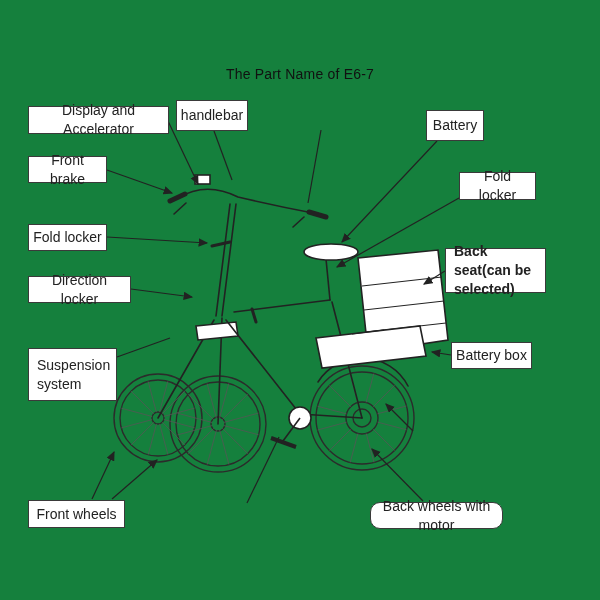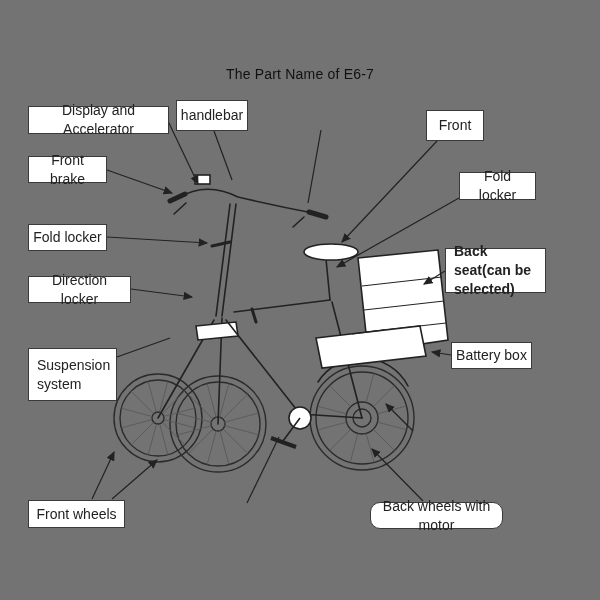--- a/index.html
+++ b/index.html
@@ -1,17 +1,17 @@
 <!DOCTYPE html>
 <html><head>
 <meta charset="utf-8">
 <style>
   html,body{margin:0;padding:0;background:#ffffff;}
   .canvas{
-    position:relative;width:600px;height:600px;background:#737373;overflow:hidden;
+    position:relative;width:600px;height:600px;background:#15803d;overflow:hidden;
     font-family:"Liberation Sans", sans-serif;color:#1a1a1a;
   }
   .title{
     position:absolute;left:0;top:66px;width:100%;text-align:center;
     font-size:14px;color:#111;letter-spacing:0.2px;
   }
   svg.diagram{position:absolute;left:0;top:0;width:600px;height:600px;}
   .lbl{
     position:absolute;border:1px solid #3a3a3a;background:#ffffff;
     font-size:14px;line-height:1.35;color:#222;
@@ -146,21 +146,21 @@
       <line x1="112" y1="499" x2="157" y2="460" marker-end="url(#ah)"></line>
       <line x1="247" y1="503" x2="279" y2="437"></line>
       <line x1="423" y1="501" x2="372" y2="449" marker-end="url(#ah)"></line>
     </g>
   </svg>
 
   <div class="title">The Part Name of E6-7</div>
 
   <div class="lbl" style="left:28px;  top:106px; width:141px; height:28px;">Display and Accelerator</div>
   <div class="lbl" style="left:176px; top:100px; width:72px;  height:31px;">handlebar</div>
-  <div class="lbl" style="left:426px; top:110px; width:58px;  height:31px;">Front</div>
+  <div class="lbl" style="left:426px; top:110px; width:58px;  height:31px;">Battery</div>
   <div class="lbl" style="left:28px;  top:156px; width:79px;  height:27px;">Front brake</div>
   <div class="lbl" style="left:459px; top:172px; width:77px;  height:28px;">Fold locker</div>
   <div class="lbl" style="left:28px;  top:224px; width:79px;  height:27px;">Fold locker</div>
   <div class="lbl" style="left:28px;  top:276px; width:103px; height:27px;">Direction locker</div>
   <div class="lbl left" style="left:445px; top:248px; width:101px; height:45px;font-weight:bold;">Back seat(can be selected)</div>
   <div class="lbl left" style="left:28px;  top:348px; width:89px;  height:53px;">Suspension system</div>
   <div class="lbl" style="left:451px; top:342px; width:81px;  height:27px;">Battery box</div>
   <div class="lbl" style="left:28px;  top:500px; width:97px;  height:28px;">Front wheels</div>
   <div class="lbl" style="left:370px; top:502px; width:133px; height:27px;border-radius:10px;">Back wheels with motor</div>
 

